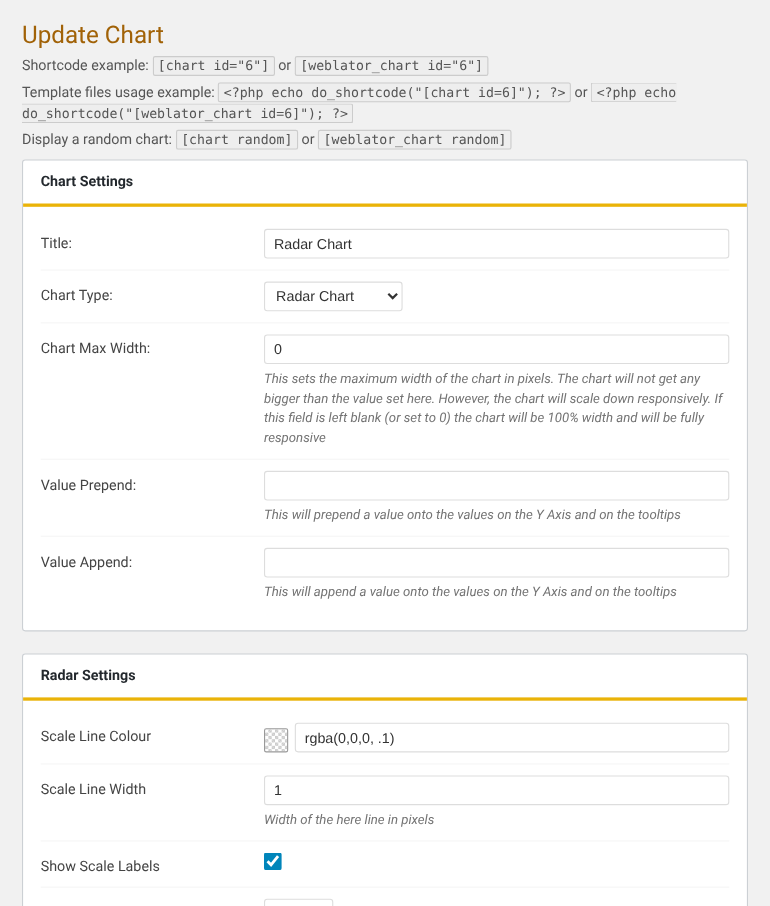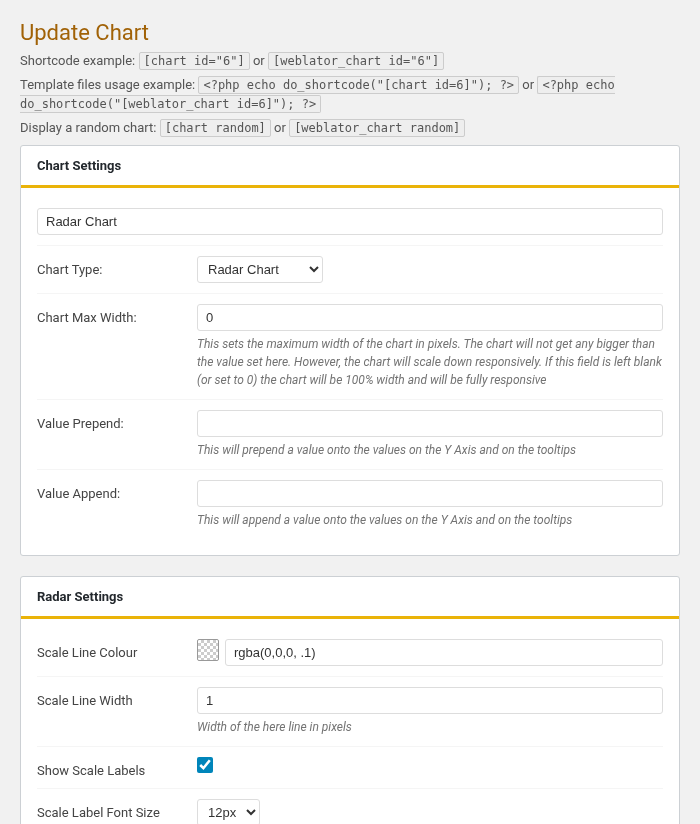--- a/index.html
+++ b/index.html
@@ -56,20 +56,21 @@
     }
     .form-label {
       width: 160px;
       min-width: 160px;
       padding-top: 6px;
       font-size: 13px;
       color: #444;
     }
     .form-control {
       flex: 1;
+      margin-left: 43px;
     }
     .form-control input[type="text"] {
       width: 100%;
       padding: 5px 8px;
       border: 1px solid #ddd;
       border-radius: 3px;
       font-size: 13px;
       color: #333;
       background: #fff;
     }
@@ -83,21 +84,21 @@
     }
     .hint-text {
       font-size: 12px;
       color: #737373;
       font-style: italic;
       margin-top: 4px;
       line-height: 1.5;
     }
     .color-input-row {
       display: flex;
-      align-items: flex-start;
+      align-items: flex-end;
       gap: 6px;
     }
     .color-swatch {
       width: 22px;
       height: 22px;
       border: 1px solid #999;
       border-radius: 2px;
       flex-shrink: 0;
       cursor: pointer;
     }
@@ -148,20 +149,21 @@
   <code>[chart random]</code>
   <span>or</span>
   <code>[weblator_chart random]</code>
 </p>
 
 <div class="section-box">
   <div class="section-title">Chart Settings</div>
   <div class="section-body">
 
     <div class="form-row">
+      <div class="form-label">Title:</div>
       <div class="form-control">
         <input type="text" value="Radar Chart" style="">
       </div>
     </div>
 
     <div class="form-row">
       <div class="form-label">Chart Type:</div>
       <div class="form-control">
         <select>
           <option>Radar Chart</option>

